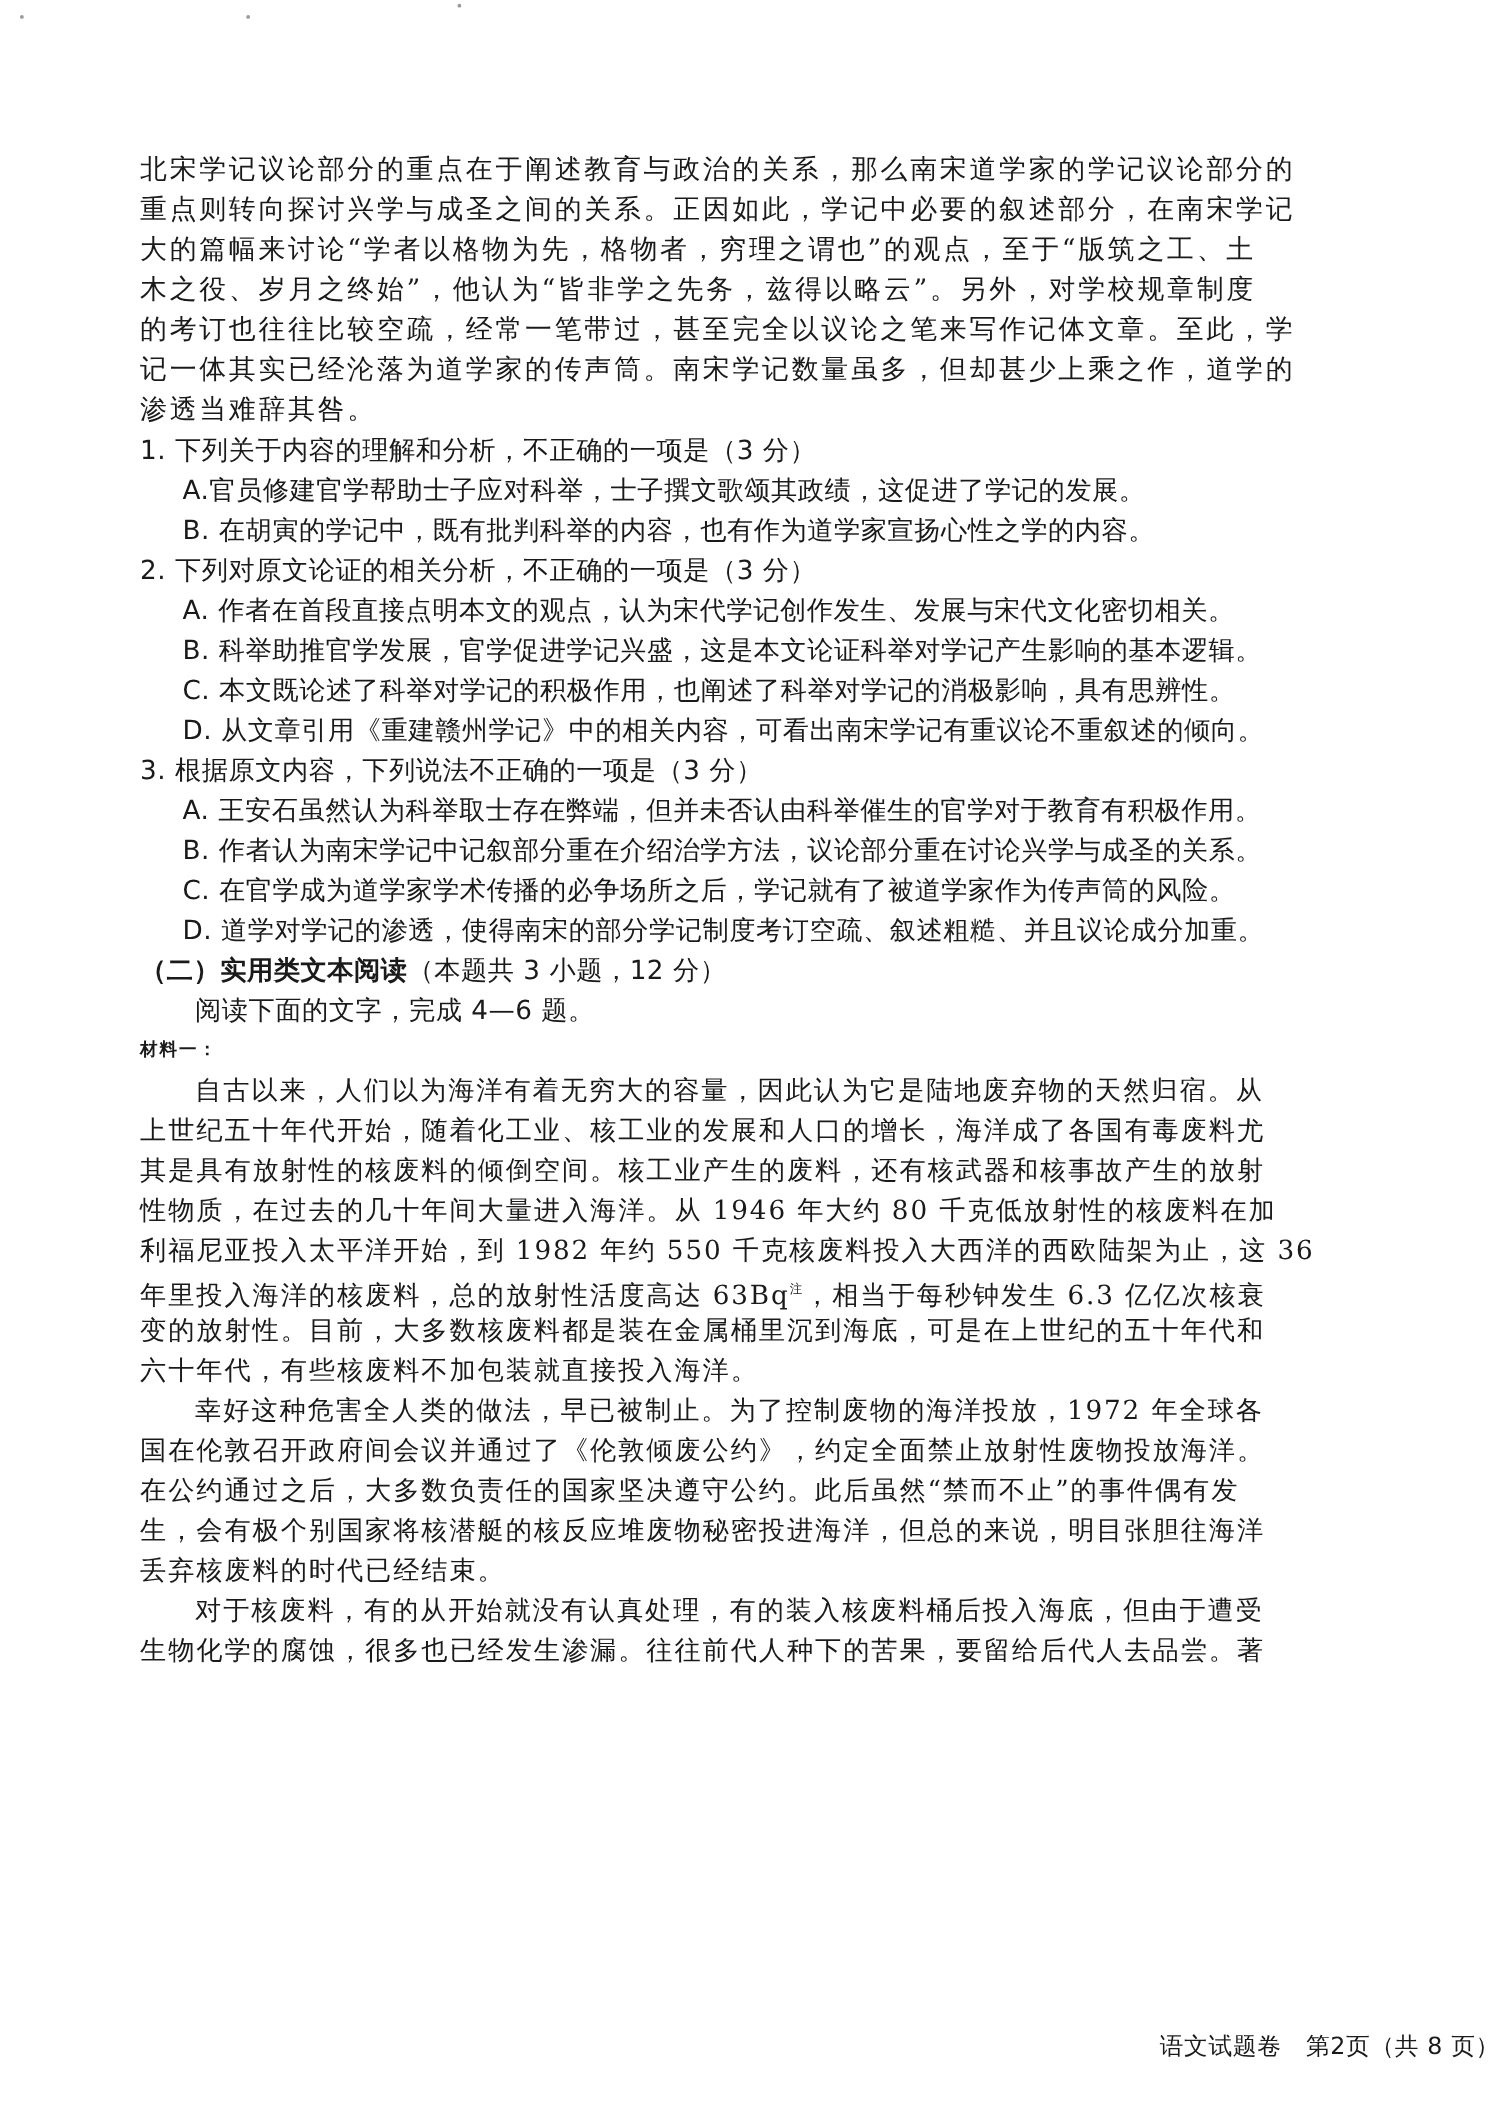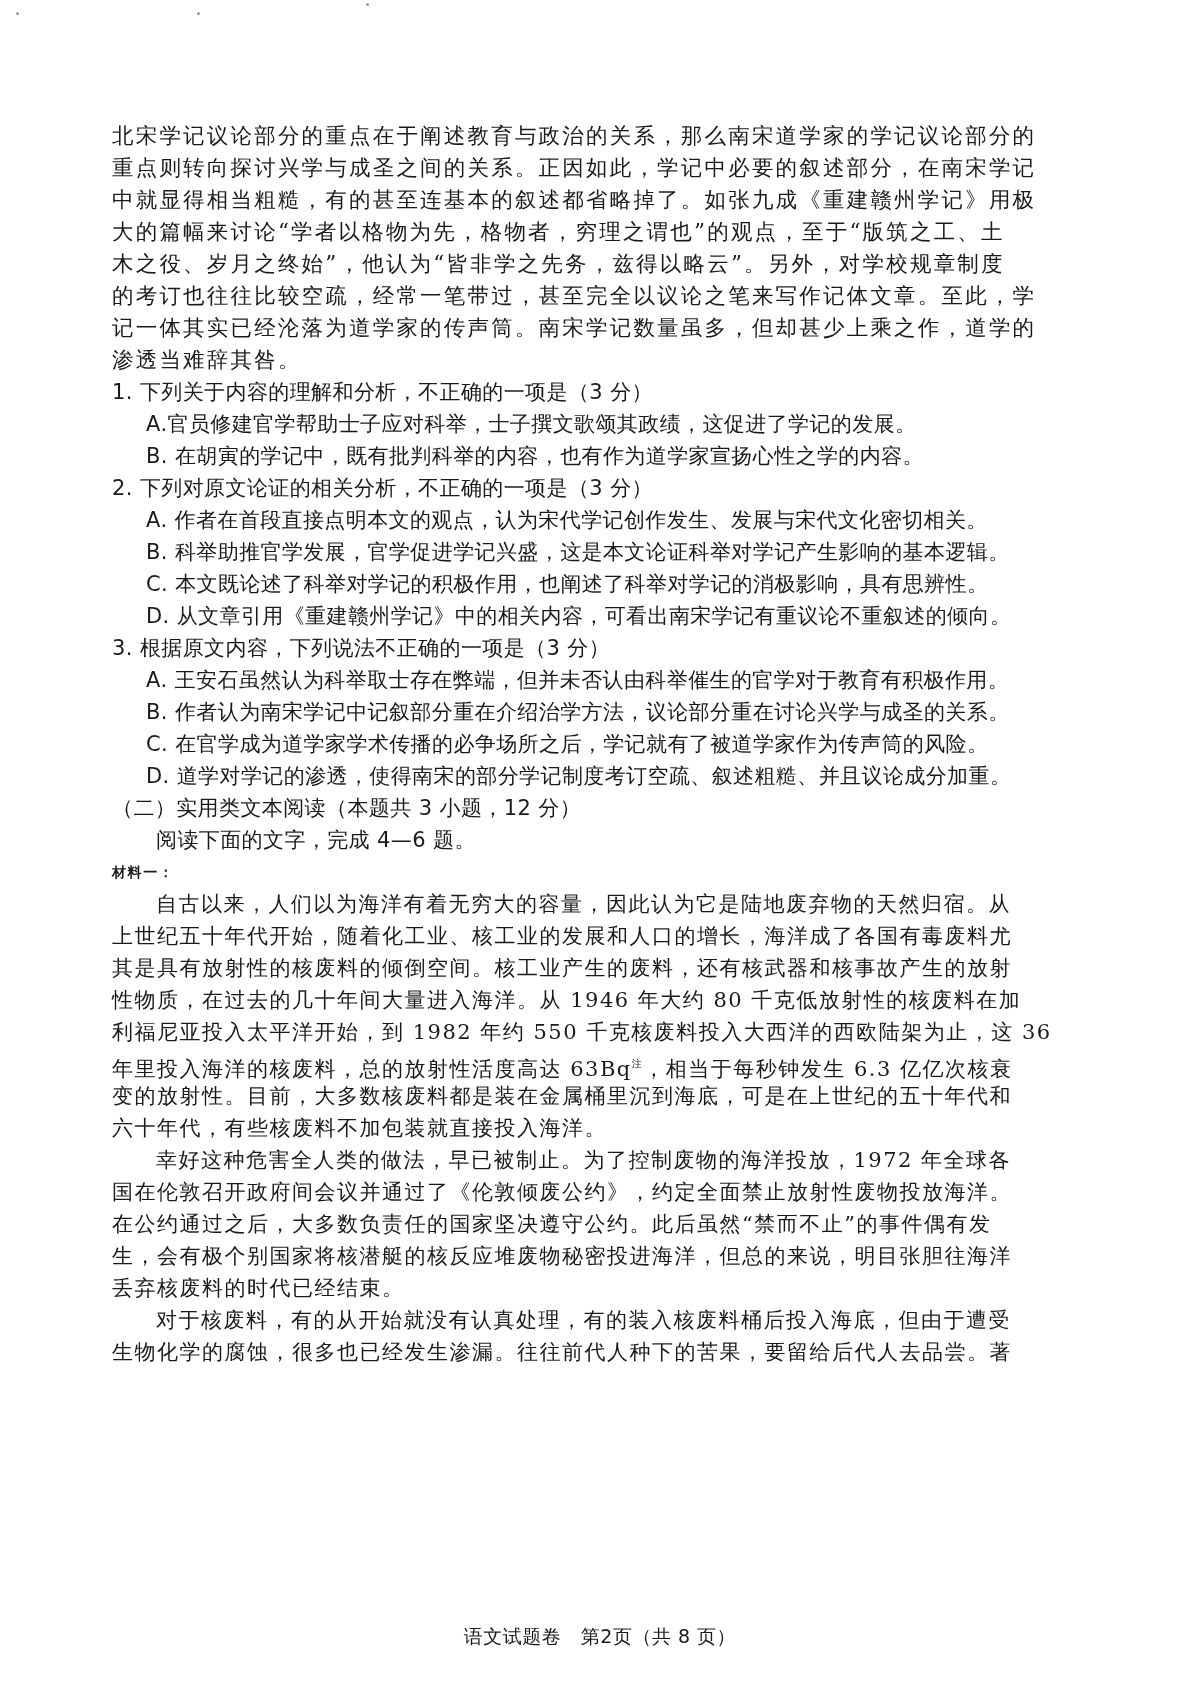--- a/index.html
+++ b/index.html
@@ -7,44 +7,43 @@
     width: 1200px; height: 1697px; background: #ffffff; position: relative; overflow: hidden;
     font-family: "DejaVu Serif", "Liberation Serif", serif; color: #1a1a1a;
   }
   .page { position: absolute; left: 112px; top: 120px; width: 1040px; }
   .ln { font-size: 21.5px; line-height: 32px; height: 32px; white-space: nowrap; letter-spacing: 1.6px; }
   .para-a .ln { letter-spacing: 2.2px; }
   .source { text-align: right; padding-right: 18px; margin-top: 2px; }
   .q { font-family: "DejaVu Sans", "Liberation Sans", sans-serif; letter-spacing: 0.4px; font-size: 21px; }
   .opt { padding-left: 34px; }
   .sec { font-family: "DejaVu Sans", "Liberation Sans", sans-serif; font-size: 21px; letter-spacing: 0.4px; }
-  .sec b { font-weight: normal; }
+  .sec b { font-weight: bold; }
   .indent { padding-left: 44px; }
   .mat { font-family: "DejaVu Sans", "Liberation Sans", sans-serif; font-weight: bold; font-size: 14px; }
   .para-b .ln { letter-spacing: 1.5px; font-size: 21px; }
   sup { font-size: 10px; vertical-align: 9px; }
   .footer {
-    position: absolute; top: 1624px; left: 0; width: 1200px; text-align: center;
+    position: absolute; top: 1624px; left: 0; width: 1200px; text-align: right;
     font-size: 19px; font-family: "DejaVu Sans", "Liberation Sans", sans-serif; letter-spacing: 0.5px;
   }
   .speck { position: absolute; width: 3px; height: 3px; background: #999; border-radius: 50%; }
 </style>
 </head>
 <body>
 
 <span class="speck" style="left:16px;top:12px;"></span>
 <span class="speck" style="left:197px;top:12px;"></span>
 <span class="speck" style="left:366px;top:3px;"></span>
 
 <div class="page">
 
   <div class="para-a">
     <div class="ln">北宋学记议论部分的重点在于阐述教育与政治的关系，那么南宋道学家的学记议论部分的</div>
     <div class="ln">重点则转向探讨兴学与成圣之间的关系。正因如此，学记中必要的叙述部分，在南宋学记</div>
-    <div class="ln">中就显得相当粗糙，有的甚至连基本的叙述都省略掉了。如张九成《重建赣州学记》用极</div>
     <div class="ln">大的篇幅来讨论“学者以格物为先，格物者，穷理之谓也”的观点，至于“版筑之工、土</div>
     <div class="ln">木之役、岁月之终始”，他认为“皆非学之先务，兹得以略云”。另外，对学校规章制度</div>
     <div class="ln">的考订也往往比较空疏，经常一笔带过，甚至完全以议论之笔来写作记体文章。至此，学</div>
     <div class="ln">记一体其实已经沦落为道学家的传声筒。南宋学记数量虽多，但却甚少上乘之作，道学的</div>
     <div class="ln">渗透当难辞其咎。</div>
   </div>
 
 
   <div>
     <div class="ln q">1. 下列关于内容的理解和分析，不正确的一项是（3 分）</div>

